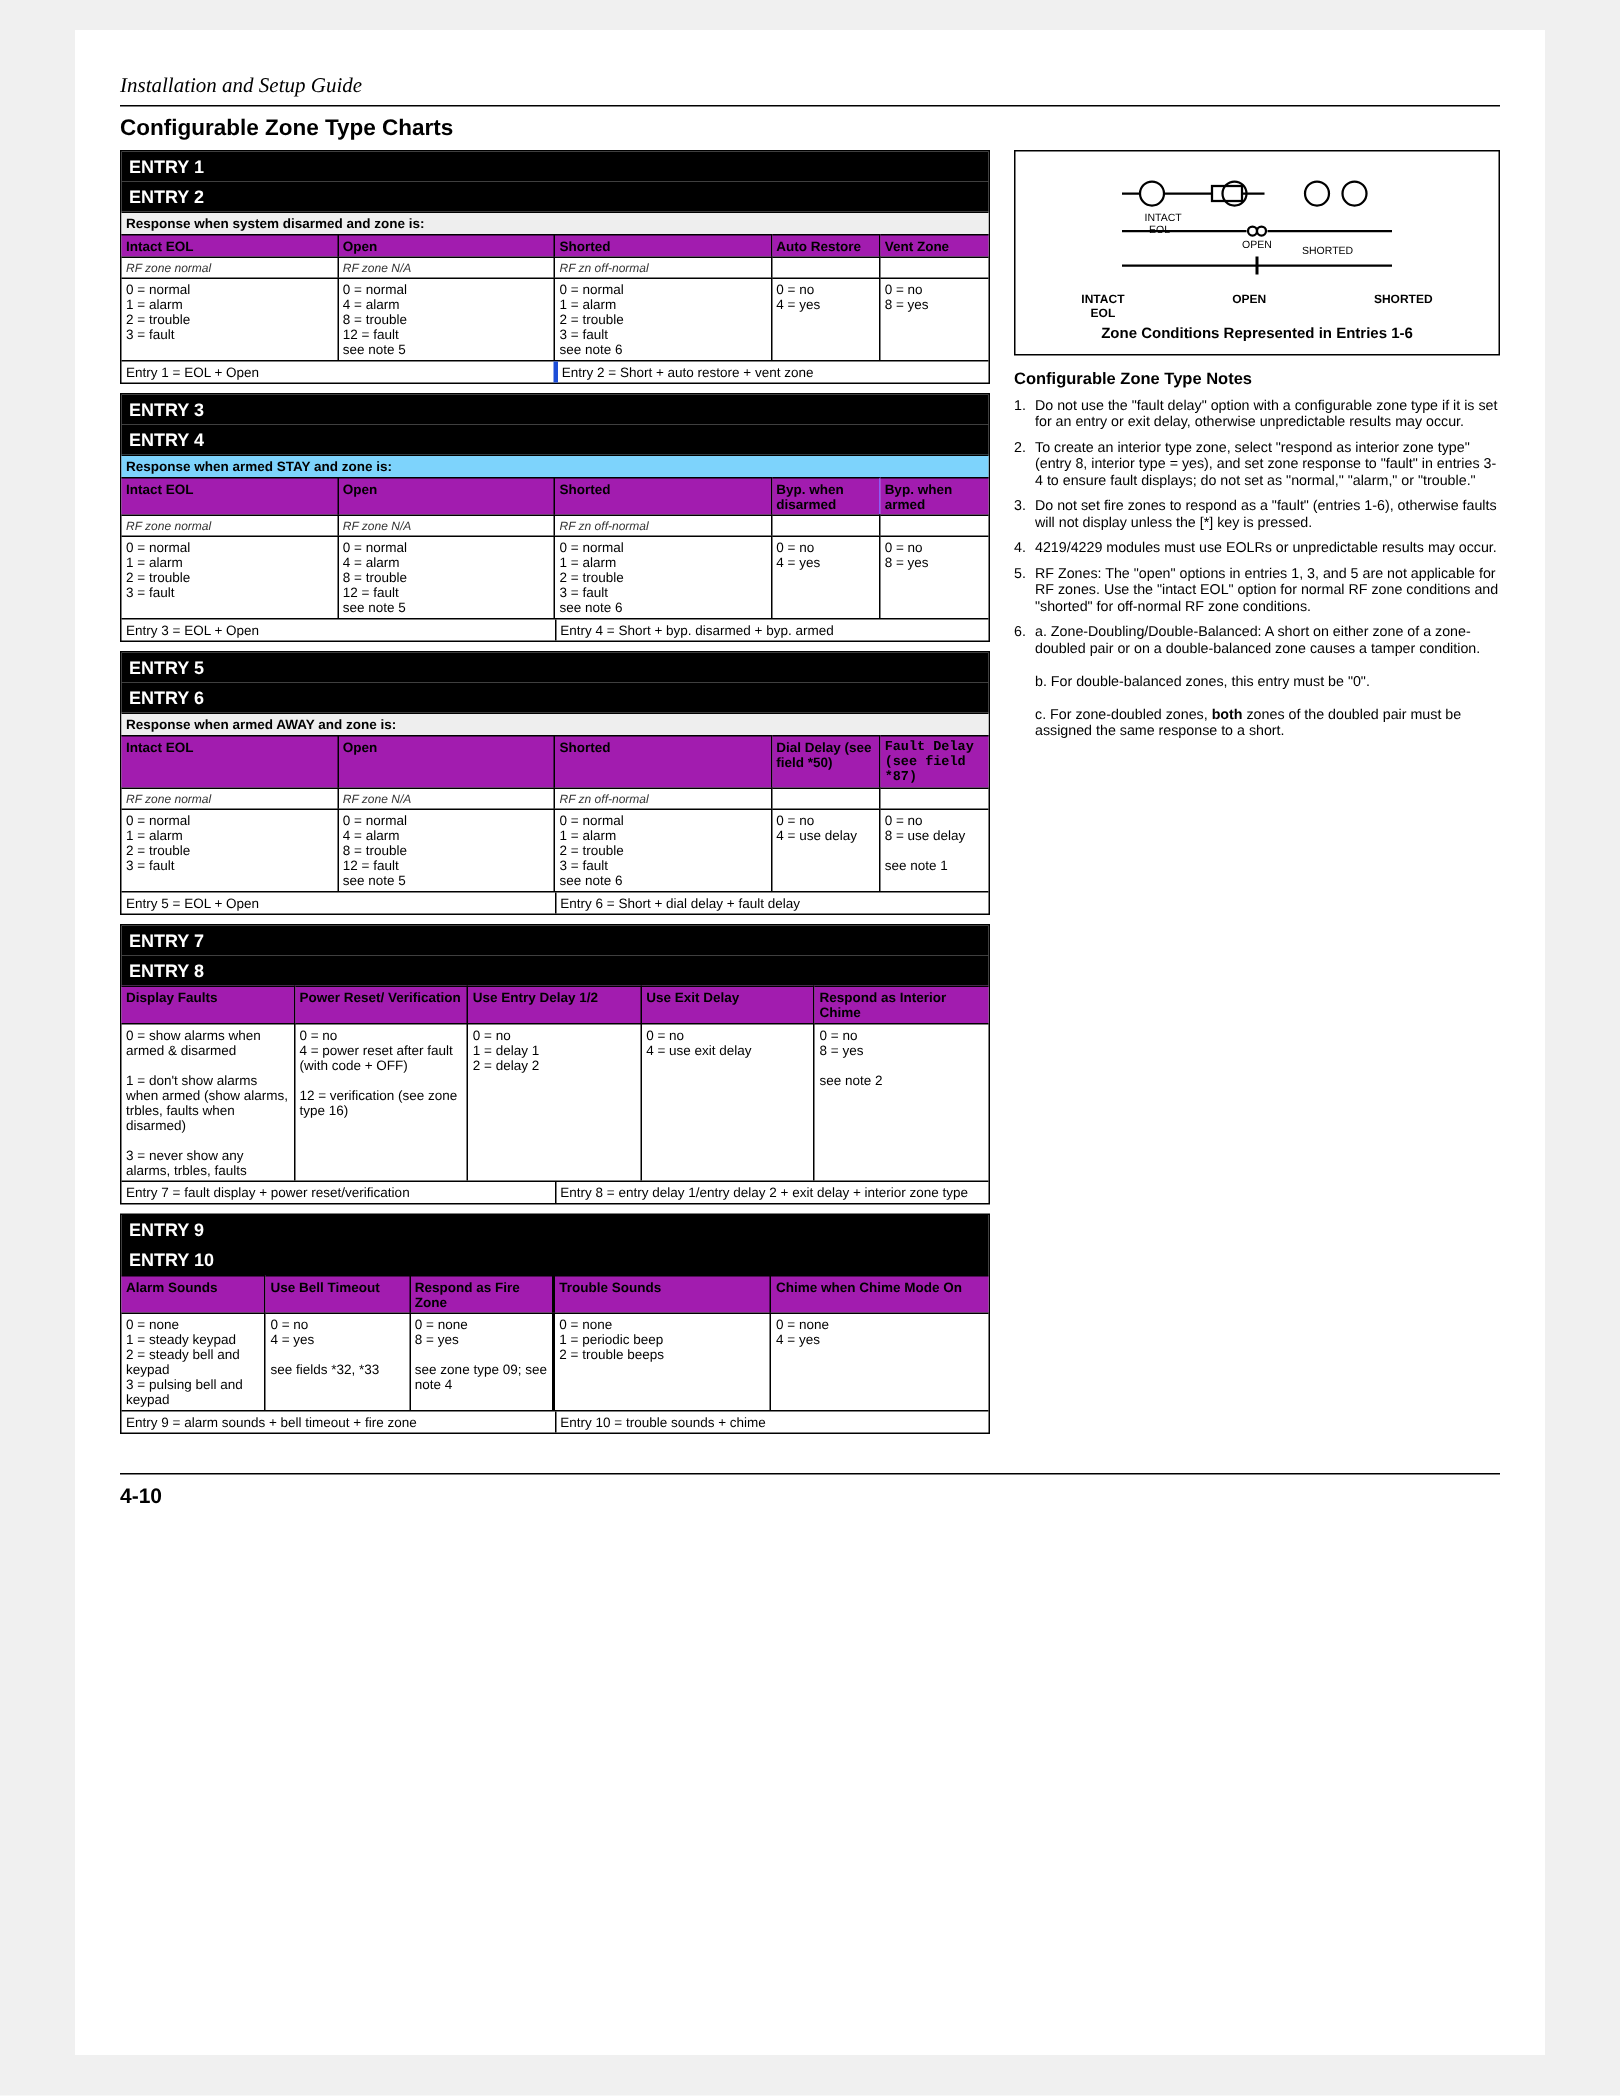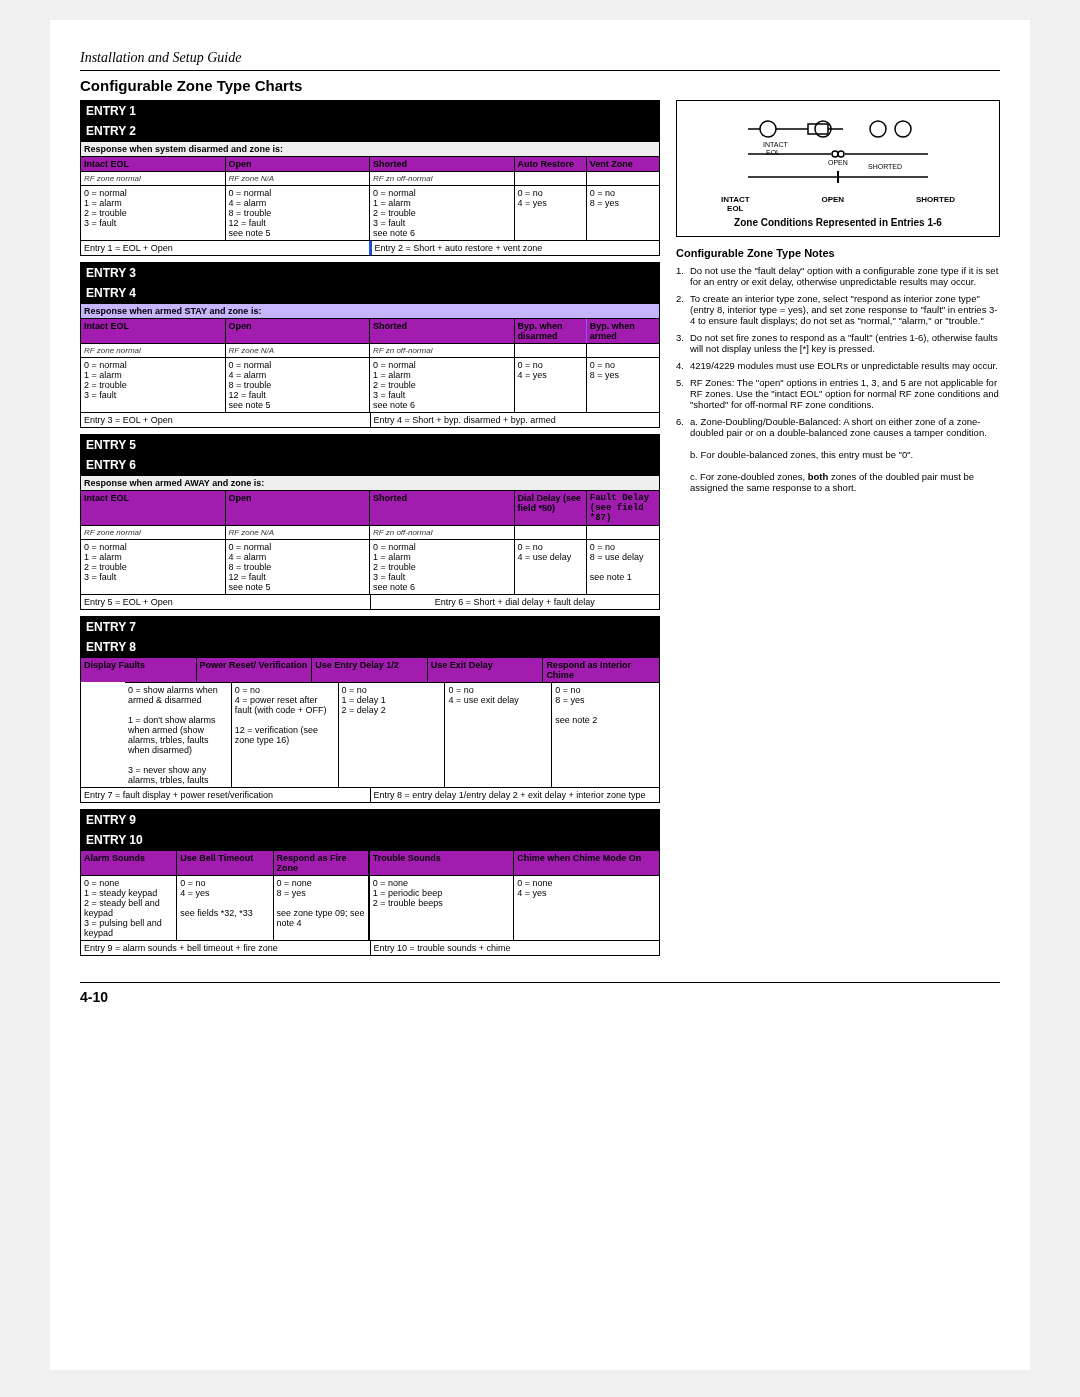--- a/index.html
+++ b/index.html
@@ -197,21 +197,21 @@
 
       <div class="entries-wrapper">
         <div class="entries-header-row">
           <div class="entry-half">
             <span class="entry-h-title">ENTRY 3</span>
           </div>
           <div class="entry-half">
             <span class="entry-h-title">ENTRY 4</span>
           </div>
         </div>
-        <div style="border-top:1px solid #000; padding:2px 3px; font-weight:bold; font-size:9px; background:#c4b5fd;">
+        <div style="border-top:1px solid #000; padding:2px 3px; font-weight:bold; font-size:9px; background:#7dd3fc;">
           <span>Response when armed STAY and zone is:</span>
         </div>
         <div class="sub-row">
           <div class="sub-cell bold-header w25">Intact EOL</div>
           <div class="sub-cell bold-header w25">Open</div>
           <div class="sub-cell bold-header w25">Shorted</div>
           <div class="sub-cell bold-header" style="flex:0 0 12.5%; border-right:1px solid #8b5cf6;">Byp. when disarmed</div>
           <div class="sub-cell bold-header" style="flex:0 0 12.5%; border-right:none;">Byp. when armed</div>
         </div>
         <div class="sub-row">
@@ -262,42 +262,42 @@
         </div>
         <div class="sub-row">
           <div class="sub-cell w25">0 = normal<br>1 = alarm<br>2 = trouble<br>3 = fault</div>
           <div class="sub-cell w25">0 = normal<br>4 = alarm<br>8 = trouble<br>12 = fault<br>see note 5</div>
           <div class="sub-cell w25">0 = normal<br>1 = alarm<br>2 = trouble<br>3 = fault<br>see note 6</div>
           <div class="sub-cell" style="flex:0 0 12.5%; border-right:1px solid #000;">0 = no<br>4 = use delay</div>
           <div class="sub-cell" style="flex:0 0 12.5%; border-right:none;">0 = no<br>8 = use delay<br><br>see note 1</div>
         </div>
         <div class="sub-row" style="border-top:1px solid #000;">
           <div style="flex:1; padding:2px 3px; font-size:9px; border-right:1px solid #000;">Entry 5 = EOL + Open</div>
-          <div style="flex:1; padding:2px 3px; font-size:9px;text-align:center;">Entry 6 = Short + dial delay + fault delay</div>
+          <div style="flex:1; padding:2px 3px; font-size:9px;">Entry 6 = Short + dial delay + fault delay</div>
         </div>
       </div>
 
       <div class="entries-wrapper">
         <div class="entries-header-row">
           <div class="entry-half">
             <span class="entry-h-title">ENTRY 7</span>
           </div>
           <div class="entry-half">
             <span class="entry-h-title">ENTRY 8</span>
           </div>
         </div>
 
         <div class="sub-row">
           <div class="sub-cell bold-header" style="flex:0 0 20%;">Display Faults</div>
           <div class="sub-cell bold-header" style="flex:0 0 20%;">Power Reset/ Verification</div>
           <div class="sub-cell bold-header" style="flex:0 0 20%;">Use Entry Delay 1/2</div>
           <div class="sub-cell bold-header" style="flex:0 0 20%;">Use Exit Delay</div>
           <div class="sub-cell bold-header" style="flex:0 0 20%; border-right:none;">Respond as Interior Chime</div>
         </div>
-        <div class="sub-row" style="min-height:90px;margin-left:44px;">
+        <div class="sub-row" style="min-height:90px;">
           <div class="sub-cell" style="flex:0 0 20%;">0 = show alarms when armed &amp; disarmed<br><br>1 = don't show alarms when armed (show alarms, trbles, faults when disarmed)<br><br>3 = never show any alarms, trbles, faults</div>
           <div class="sub-cell" style="flex:0 0 20%;">0 = no<br>4 = power reset after fault (with code + OFF)<br><br>12 = verification (see zone type 16)</div>
           <div class="sub-cell" style="flex:0 0 20%;">0 = no<br>1 = delay 1<br>2 = delay 2</div>
           <div class="sub-cell" style="flex:0 0 20%;">0 = no<br>4 = use exit delay</div>
           <div class="sub-cell" style="flex:0 0 20%; border-right:none;">0 = no<br>8 = yes<br><br>see note 2</div>
         </div>
         <div class="sub-row" style="border-top:1px solid #000;">
           <div style="flex:1; padding:2px 3px; font-size:9px; border-right:1px solid #000;">Entry 7 = fault display + power reset/verification</div>
           <div style="flex:1; padding:2px 3px; font-size:9px;">Entry 8 = entry delay 1/entry delay 2 + exit delay + interior zone type</div>
         </div>

